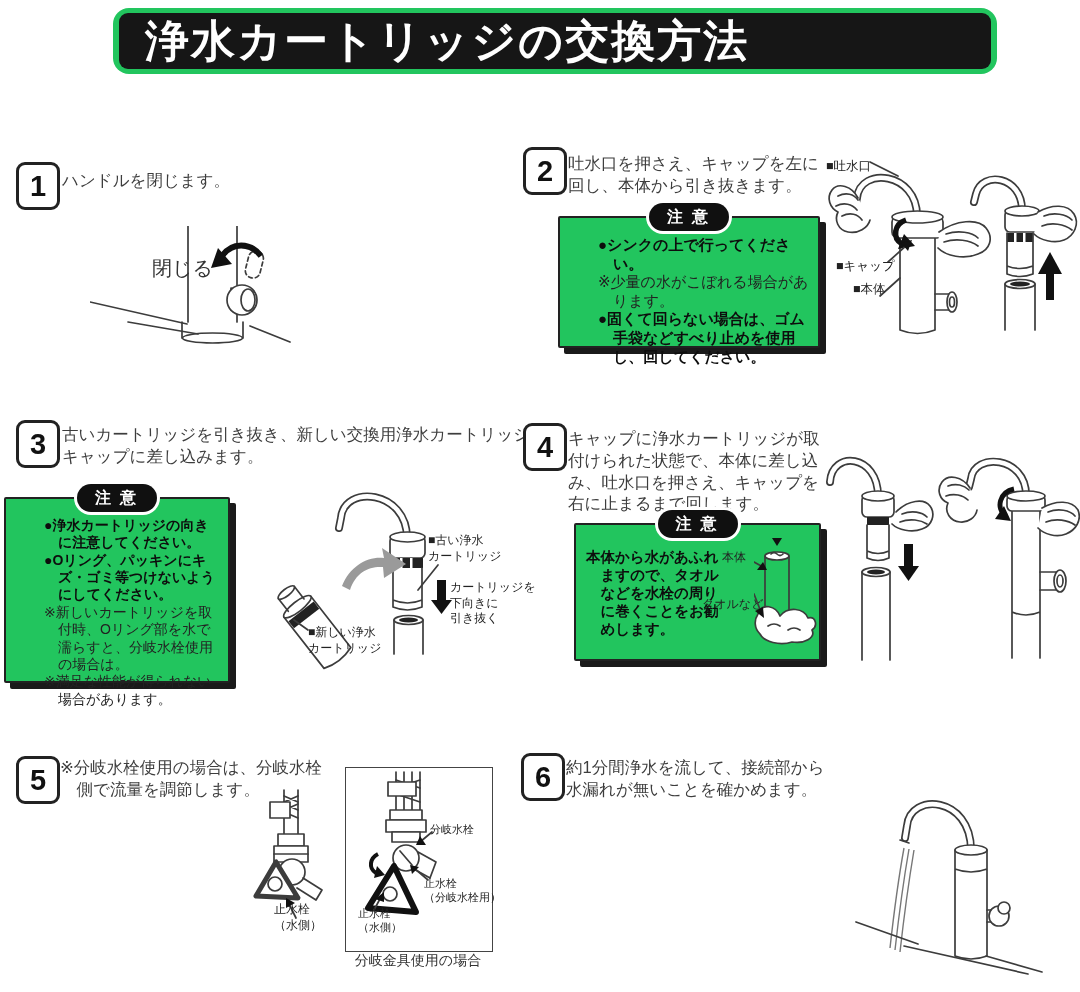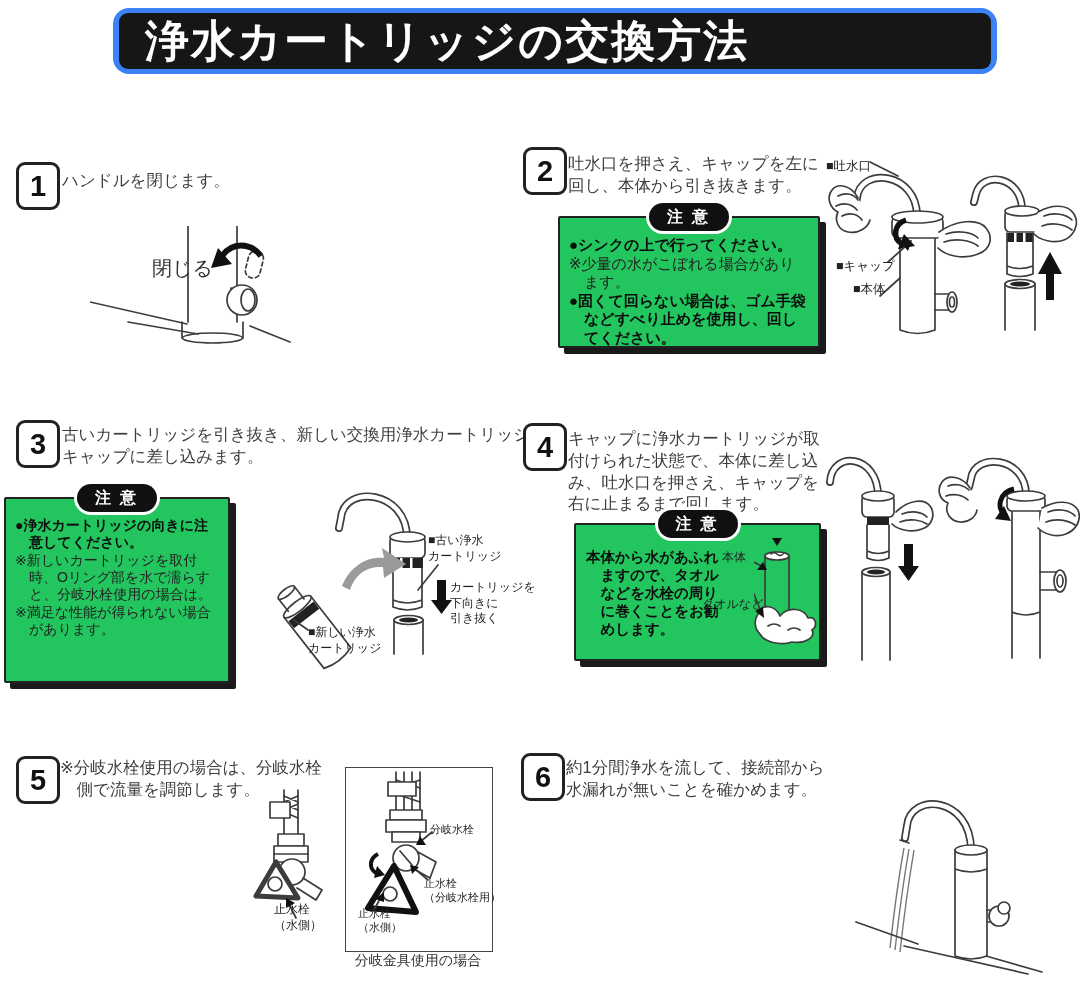--- a/index.html
+++ b/index.html
@@ -1,35 +1,35 @@
 <!DOCTYPE html>
 <html><head>
 <meta charset="utf-8">
 <style>
   html,body{margin:0;padding:0;background:#fff;}
   #page{position:relative;width:1080px;height:992px;background:#fff;overflow:hidden;
         font-family:"Liberation Sans","DejaVu Sans",sans-serif;color:#3a3a3a;}
   .abs{position:absolute;}
   
-  .title-outer{left:113px;top:8px;width:884px;height:66px;background:#3b82f6;border-radius:16px;}
+  .title-outer{left:113px;top:8px;width:884px;height:66px;background:#22c55e;border-radius:16px;}
   .title-inner{position:absolute;left:6px;top:5px;right:6px;bottom:5px;background:#161616;border-radius:9px;
                display:flex;align-items:center;}
   .title-text{color:#fff;font-weight:bold;font-size:44px;letter-spacing:2px;padding-left:26px;white-space:nowrap;}
   
   .badge{width:38px;height:42px;border:3px solid #222;border-radius:9px;background:#fff;
          display:flex;align-items:center;justify-content:center;font-weight:bold;font-size:29px;color:#111;}
   
   .stext{font-size:16.5px;line-height:1.32;color:#3d3d3d;}
   .note{padding-left:1em;text-indent:-1em;}
   
   .cbox{border:2.5px solid #222;background:#22c55e;box-shadow:6px 6px 0 0 #1a1a1a;border-radius:2px;}
   .cpill{position:absolute;left:50%;top:-15px;transform:translateX(-50%);background:#101010;color:#fff;
          font-weight:bold;font-size:16px;line-height:1;padding:6px 12px 6px 18px;border-radius:15px;
          letter-spacing:9px;box-shadow:0 0 0 3px #fff;white-space:nowrap;}
-  .citems{padding:18px 8px 6px 9px;}
+  .citems{padding:18px 8px 6px 9px;margin-left:29px;}
   .ci{line-height:1.24;color:#222;padding-left:1em;text-indent:-1em;}
   .ci.b{font-weight:bold;color:#0d0d0d;}
   .f15{font-size:15px;} .f14{font-size:14px;} .f145{font-size:14.5px;}
   
   .ill-label{font-size:12px;color:#222;line-height:1.3;white-space:pre-line;}
   .f11{font-size:11px;} .f125{font-size:12.5px;}
   .close-label{font-size:20px;color:#333;}
   .caption{font-size:14px;color:#333;text-align:center;}
   .ill-box{border:1.5px solid #444;background:#fff;}
   
@@ -151,20 +151,21 @@
 
   <div class="abs badge" style="left:16px;top:420px;">
     <span>3</span>
   </div>
   <div class="abs stext" style="left:62px;top:424px;width:500px;">古いカートリッジを引き抜き、新しい交換用浄水カートリッジをキャップに差し込みます。</div>
 
   <div class="abs cbox" style="left:4px;top:497px;width:222px;height:182px;">
     <div class="cpill">注意</div>
     <div class="citems f14">
       <div class="ci b">●浄水カートリッジの向きに注意してください。</div>
+      <div class="ci b">●Oリング、パッキンにキズ・ゴミ等つけないようにしてください。</div>
       <div class="ci">※新しいカートリッジを取付時、Oリング部を水で濡らすと、分岐水栓使用の場合は。</div>
       <div class="ci">※満足な性能が得られない場合があります。</div>
     </div>
   </div>
 
   <svg class="abs" style="left:252px;top:462px;" width="276" height="235" viewBox="0 0 276 235">
     <g>
       <path class="to" d="M155,76 C155,28 92,22 89,56 L87,66"></path>
       <path class="ti" d="M155,76 C155,28 92,22 89,56 L87,66"></path>
       <rect class="ln fw" x="138" y="74" width="35" height="22" rx="5"></rect>

